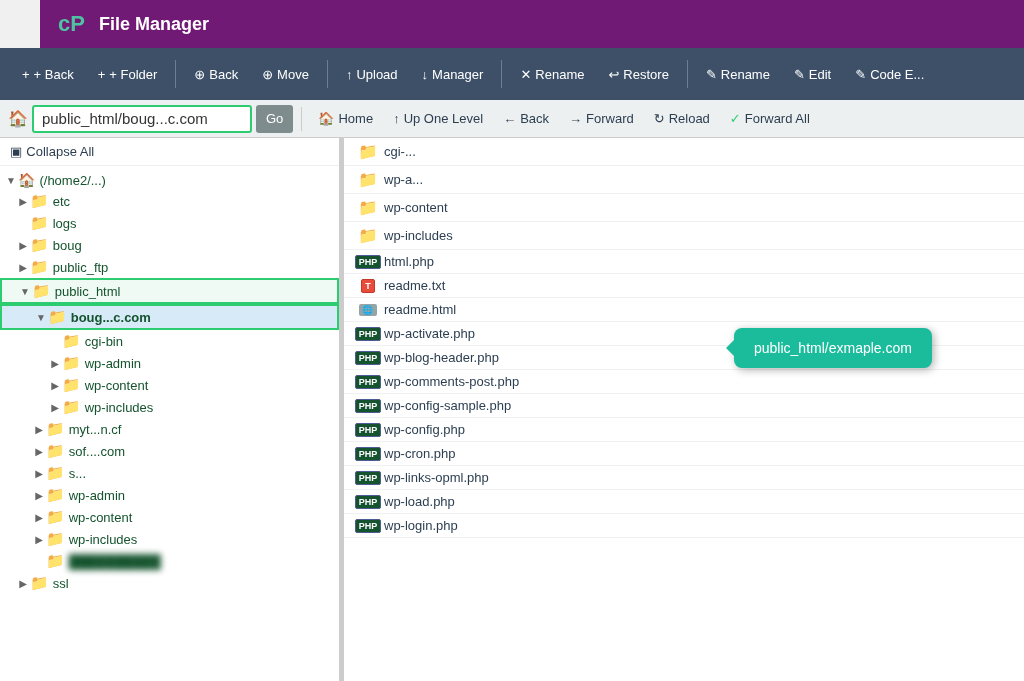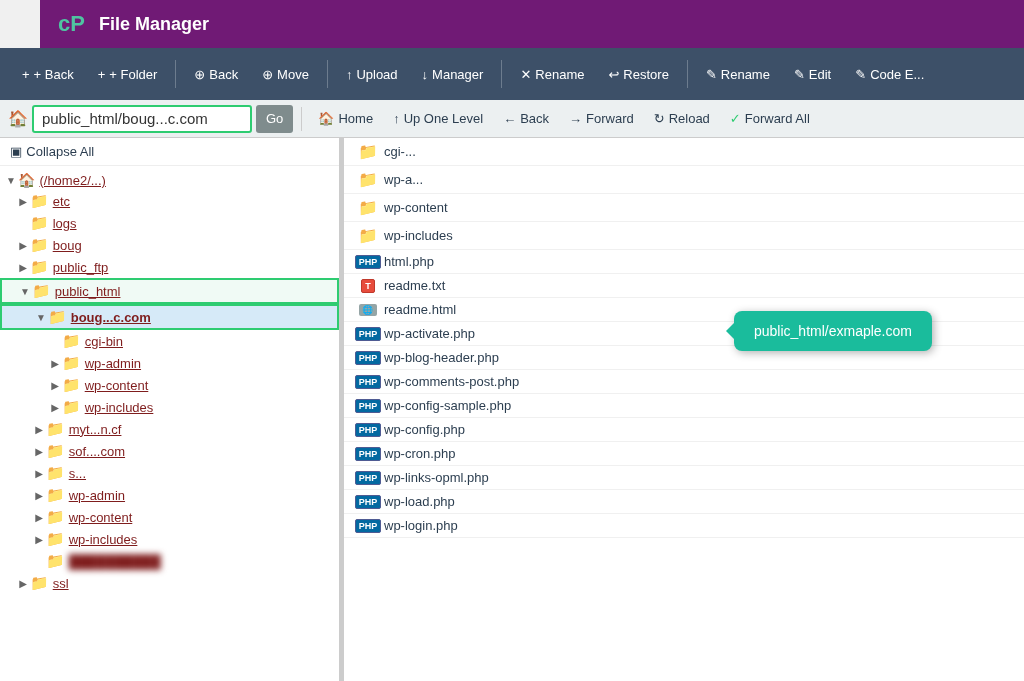--- a/index.html
+++ b/index.html
@@ -142,41 +142,41 @@
       font-size: 10px;
       color: #666;
       flex-shrink: 0;
     }
     .tree-item .folder-icon {
       margin-right: 4px;
       flex-shrink: 0;
     }
     .folder-yellow { color: #e6ac2e; font-size: 15px; }
     .folder-home { color: #e6ac2e; font-size: 14px; }
-    .item-label { color: #7f1d1d; text-decoration: underline; }
+    .item-label { color: #14532d; }
 
     .indent-1 { padding-left: 16px; }
     .indent-2 { padding-left: 32px; }
     .indent-3 { padding-left: 48px; }
 
     
     .highlighted { border: 2px solid #2ecc71; background: #f0faf5; }
     .selected-item { background: #d6eaf8; }
 
     
     .tooltip-bubble {
       position: absolute;
       background: #1abc9c;
       color: white;
       padding: 12px 20px;
       border-radius: 8px;
       font-size: 14px;
       font-weight: 500;
       z-index: 100;
-      top: 173px;
+      top: 190px;
       left: 390px;
       box-shadow: 2px 2px 8px rgba(0,0,0,0.3);
     }
     .tooltip-bubble::before {
       content: '';
       position: absolute;
       left: -18px;
       top: 50%;
       transform: translateY(-50%);
       border: 10px solid transparent;
@@ -202,21 +202,21 @@
       width: 28px;
       flex-shrink: 0;
       display: flex;
       align-items: center;
       justify-content: center;
     }
     .file-name { color: #2c3e50; }
 
     
     .php-badge {
-      background: #0369a1;
+      background: #14532d;
       color: white;
       font-size: 9px;
       font-weight: bold;
       padding: 1px 3px;
       border-radius: 2px;
       margin-right: 4px;
       border: 1px solid #4f5b93;
     }
     
     .folder-icon-list { color: #e6ac2e; font-size: 16px; margin-right: 4px; }

